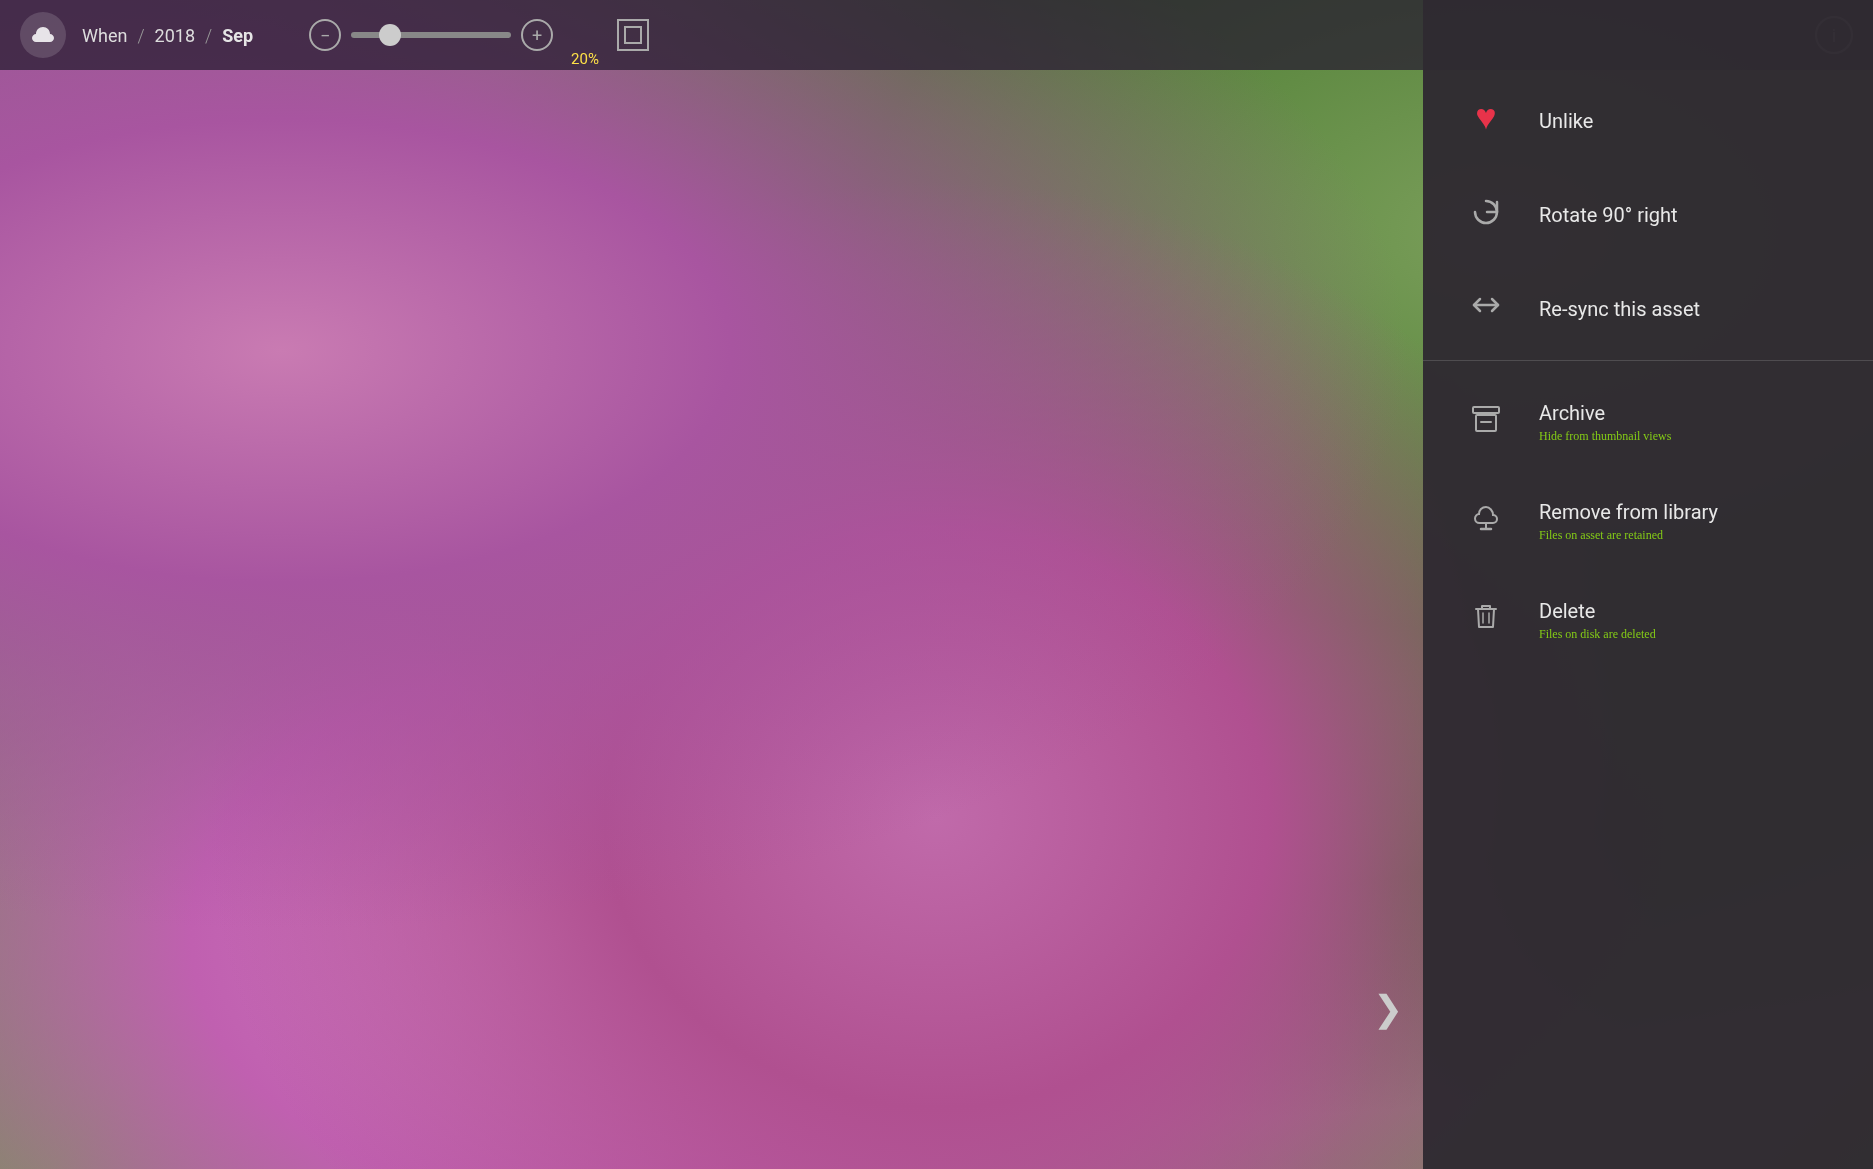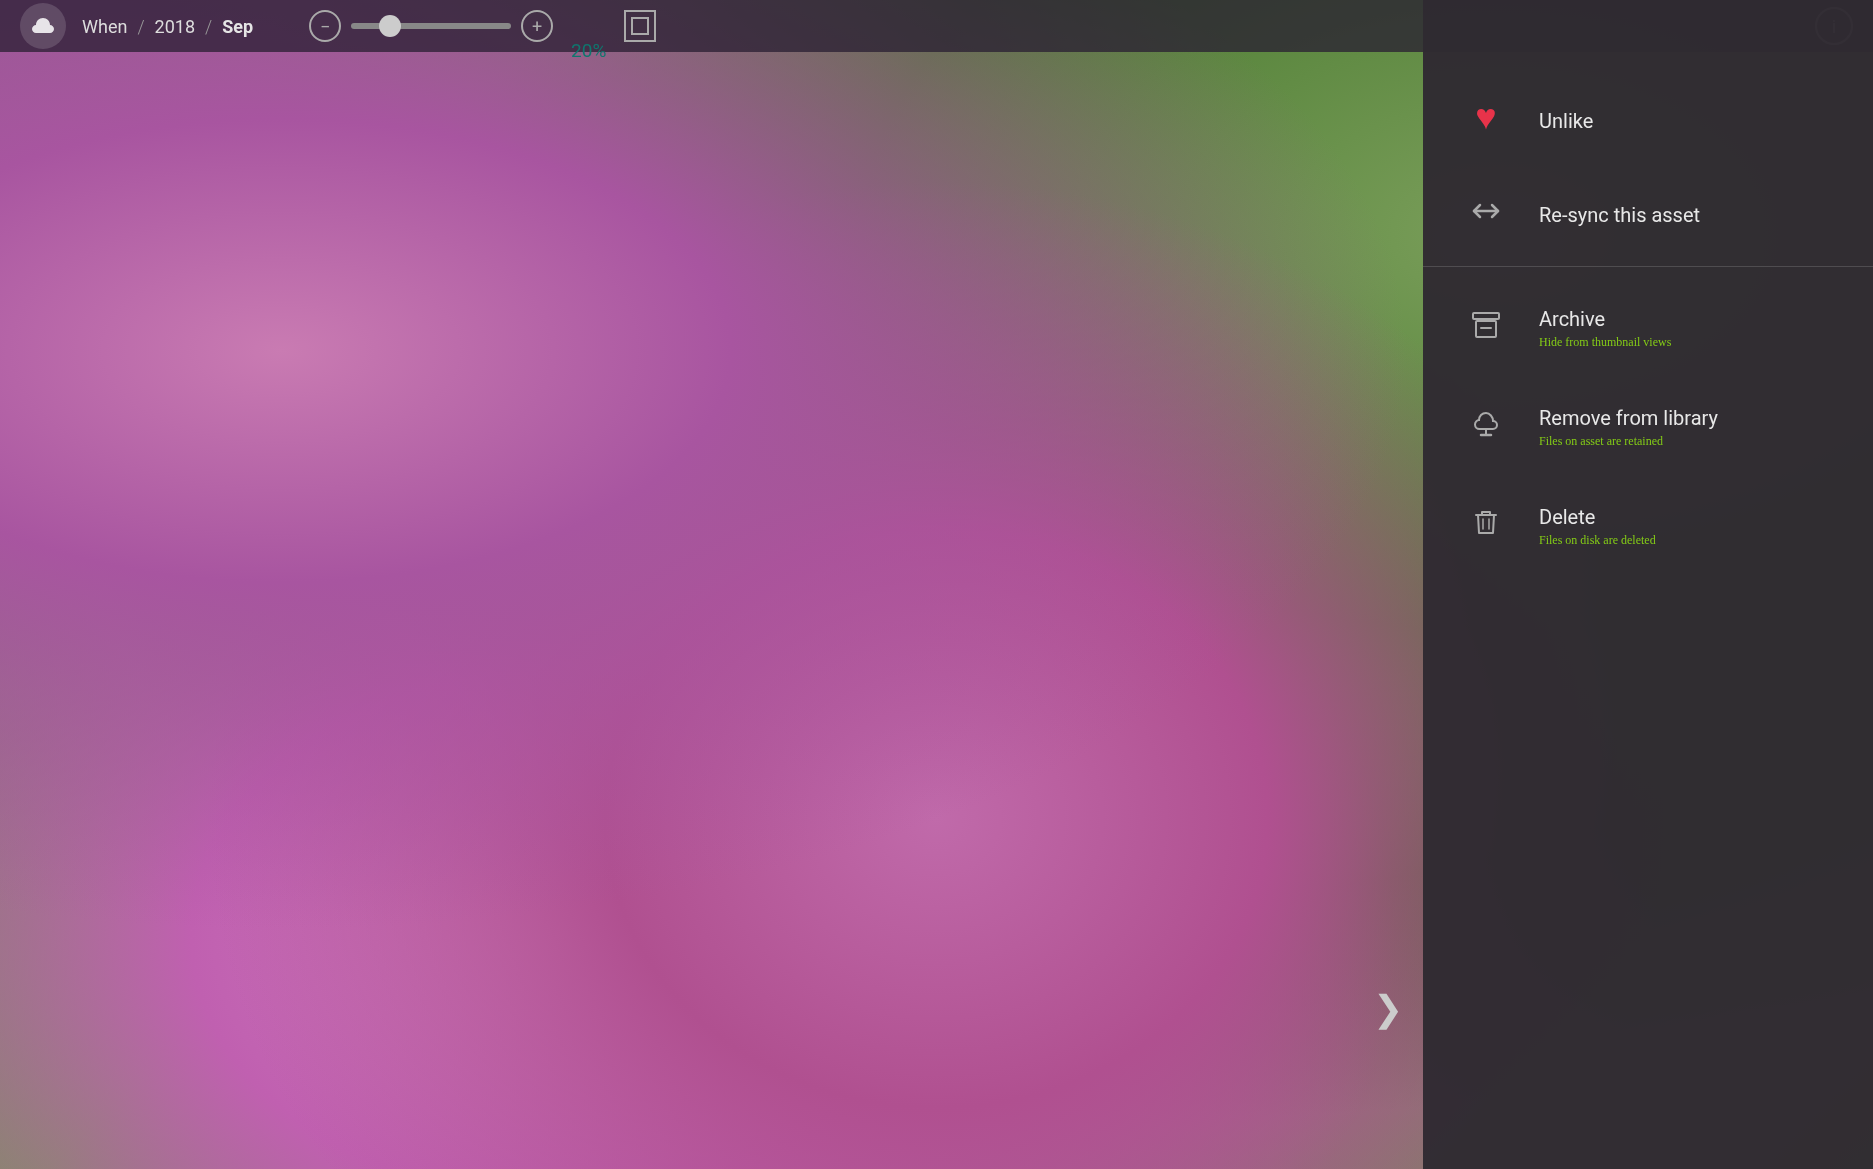--- a/index.html
+++ b/index.html
@@ -26,21 +26,21 @@
         linear-gradient(135deg, #8b5a8b 0%, #6b9b4b 40%, #a06090 60%, #709050 100%);
       background-size: 100% 100%;
     }
 
     
     #topbar {
       position: absolute;
       top: 0;
       left: 0;
       right: 0;
-      height: 52px;
+      height: 70px;
       background: rgba(40, 30, 50, 0.75);
       display: flex;
       align-items: center;
       padding: 0 20px;
       gap: 16px;
       z-index: 10;
     }
 
     .app-icon {
       width: 46px;
@@ -106,22 +106,22 @@
       left: 28px;
       top: 50%;
       transform: translateY(-50%);
       width: 22px;
       height: 22px;
       border-radius: 50%;
       background: #ccc;
     }
 
     .zoom-pct {
-      color: #0f766e;
-      font-size: 19px;
+      color: #fde047;
+      font-size: 15px;
       margin-left: 8px;
       margin-top: 48px;
     }
 
     .fullscreen-btn {
       width: 32px;
       height: 32px;
       border: 2px solid #aaa;
       background: transparent;
       color: #aaa;
@@ -278,20 +278,31 @@
   <div class="menu-item">
     <div class="menu-icon">
       <span class="heart-icon">♥</span>
     </div>
     <div class="menu-text">
       <span class="menu-label">Unlike</span>
     </div>
   </div>
 
 
+  <div class="menu-item">
+    <div class="menu-icon">
+      <svg width="36" height="36" viewBox="0 0 36 36" fill="none">
+        <path d="M18 8 C24 8 29 13 29 19 C29 25 24 30 18 30 C12 30 7 25 7 19" stroke="#aaa" stroke-width="2.5" fill="none" stroke-linecap="round"></path>
+        <path d="M29 9 L29 19 L19 19" stroke="#aaa" stroke-width="2.5" fill="none" stroke-linecap="round" stroke-linejoin="round"></path>
+      </svg>
+    </div>
+    <div class="menu-text">
+      <span class="menu-label">Rotate 90° right</span>
+    </div>
+  </div>
 
   <div class="menu-item">
     <div class="menu-icon">
       <svg width="36" height="36" viewBox="0 0 36 36" fill="none">
         <path d="M6 18 L30 18" stroke="#aaa" stroke-width="2.5" stroke-linecap="round"></path>
         <path d="M24 12 L30 18 L24 24" stroke="#aaa" stroke-width="2.5" fill="none" stroke-linecap="round" stroke-linejoin="round"></path>
         <path d="M12 12 L6 18 L12 24" stroke="#aaa" stroke-width="2.5" fill="none" stroke-linecap="round" stroke-linejoin="round"></path>
       </svg>
     </div>
     <div class="menu-text">

